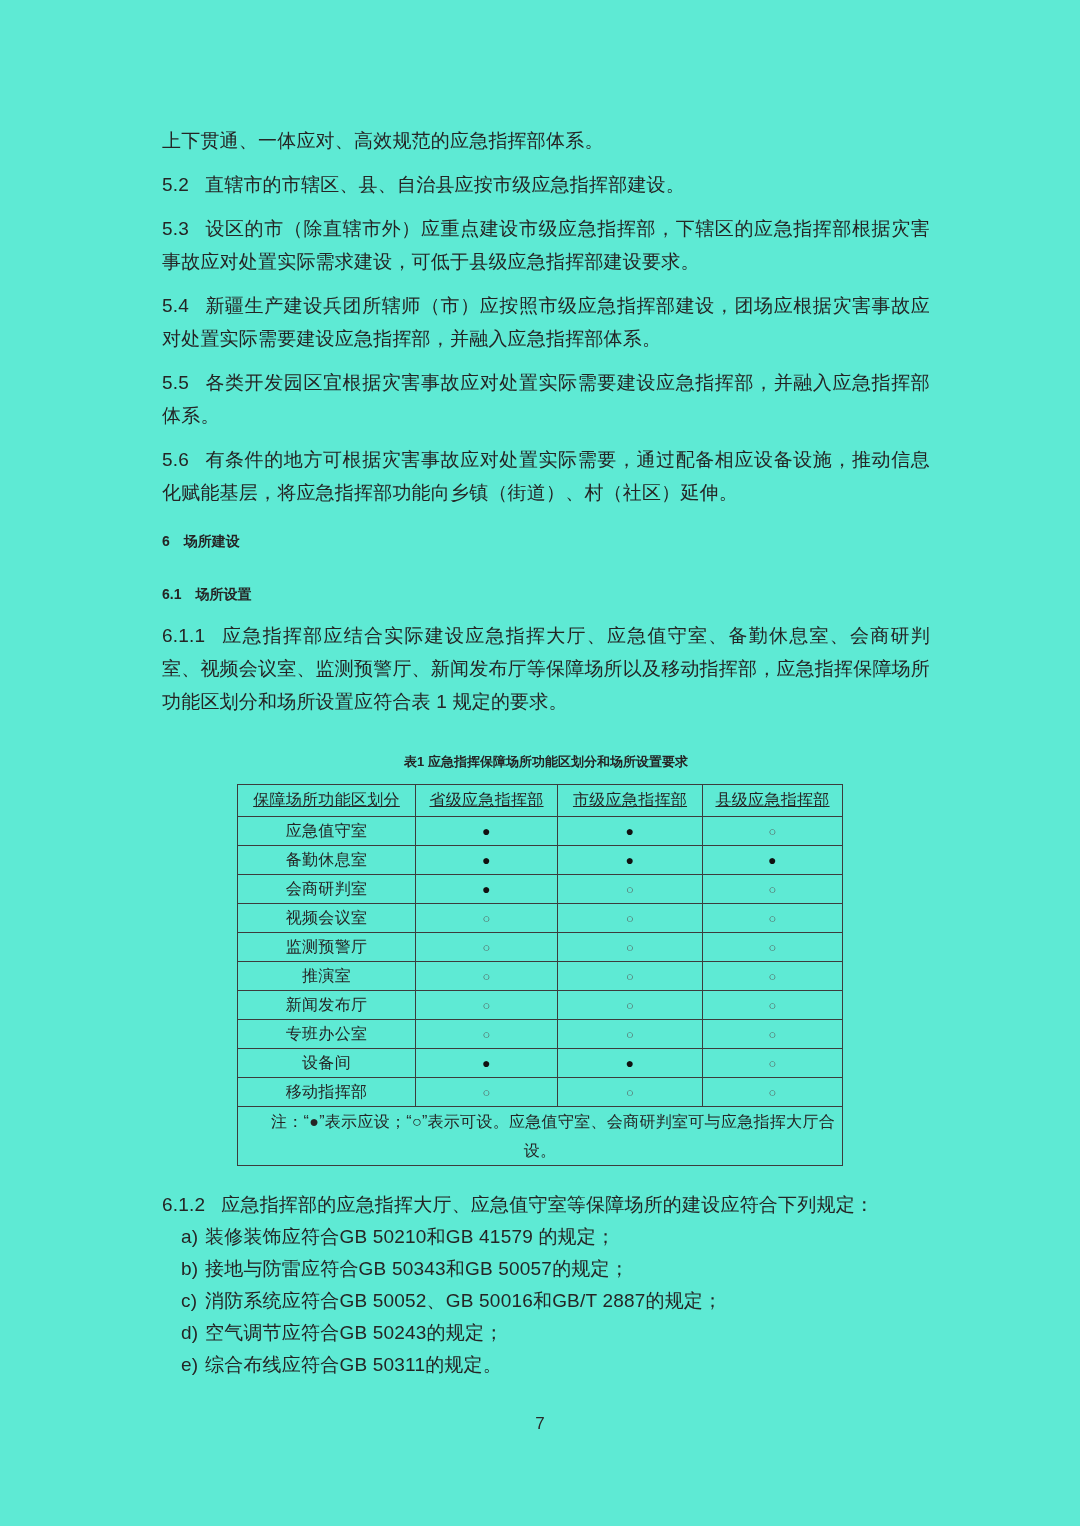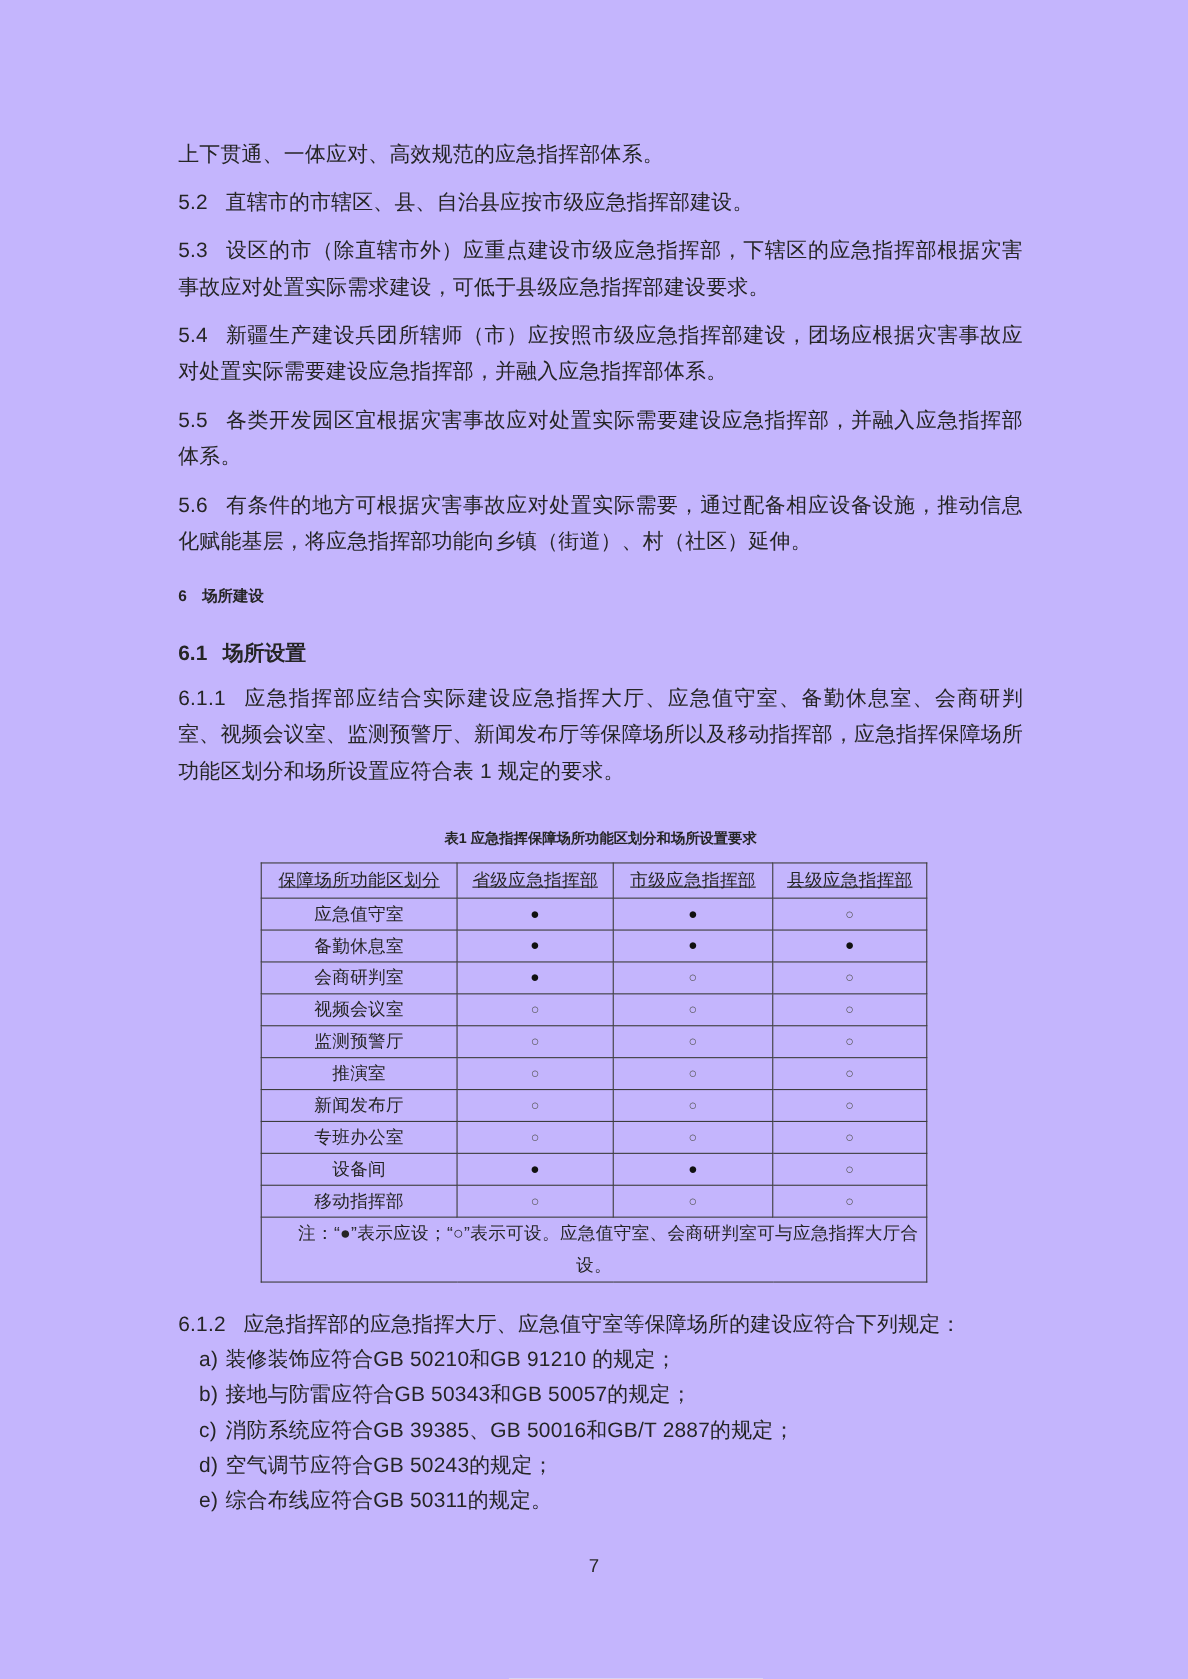--- a/index.html
+++ b/index.html
@@ -1,20 +1,20 @@
 <!DOCTYPE html>
 <html lang="zh"><head>
 <meta charset="utf-8">
 <style>
   html,body { margin:0; padding:0; background:#e8e8e8; }
   .page {
     position:relative;
     width:1080px; height:1526px;
     margin:0 auto;
-    background:#c4b5fd;
+    background:#5eead4;
     font-family:"Liberation Sans","DejaVu Sans",sans-serif;
     color:#252525;
     overflow:hidden;
   }
   .content {
     position:absolute;
     left:162px; top:124px;
     width:768px;
   }
   .para {
@@ -25,21 +25,21 @@
     letter-spacing:0.2px;
   }
   .para .num { margin-right:16px; }
   .h-main {
     font-size:14px; font-weight:bold;
     line-height:33px;
     margin:16px 0 0 0;
   }
   .h-main .num { margin-right:14px; }
   .h-sub {
-    font-size:19px; font-weight:bold;
+    font-size:14px; font-weight:bold;
     line-height:33px;
     margin:20px 0 8px 0;
   }
   .h-sub .num { margin-right:14px; }
   .tbl-title {
     text-align:center;
     font-weight:bold;
     font-size:13px;
     line-height:33px;
     margin:27px 0 0 0;
@@ -198,29 +198,29 @@
           <td class="note-cell" colspan="4">注：“●”表示应设；“○”表示可设。应急值守室、会商研判室可与应急指挥大厅合设。</td>
         </tr>
       </tbody>
     </table>
 
     <p class="para c612"><span class="num">6.1.2</span><span>应急指挥部的应急指挥大厅、应急值守室等保障场所的建设应符合下列规定：</span></p>
 
     <div class="list" id="list-container">
         <div class="list-item">
           <span class="label">a)</span>
-          <span class="text">装修装饰应符合GB 50210和GB 91210 的规定；</span>
+          <span class="text">装修装饰应符合GB 50210和GB 41579 的规定；</span>
         </div>
         <div class="list-item">
           <span class="label">b)</span>
           <span class="text">接地与防雷应符合GB 50343和GB 50057的规定；</span>
         </div>
         <div class="list-item">
           <span class="label">c)</span>
-          <span class="text">消防系统应符合GB 39385、GB 50016和GB/T 2887的规定；</span>
+          <span class="text">消防系统应符合GB 50052、GB 50016和GB/T 2887的规定；</span>
         </div>
         <div class="list-item">
           <span class="label">d)</span>
           <span class="text">空气调节应符合GB 50243的规定；</span>
         </div>
         <div class="list-item">
           <span class="label">e)</span>
           <span class="text">综合布线应符合GB 50311的规定。</span>
         </div>
       </div>

